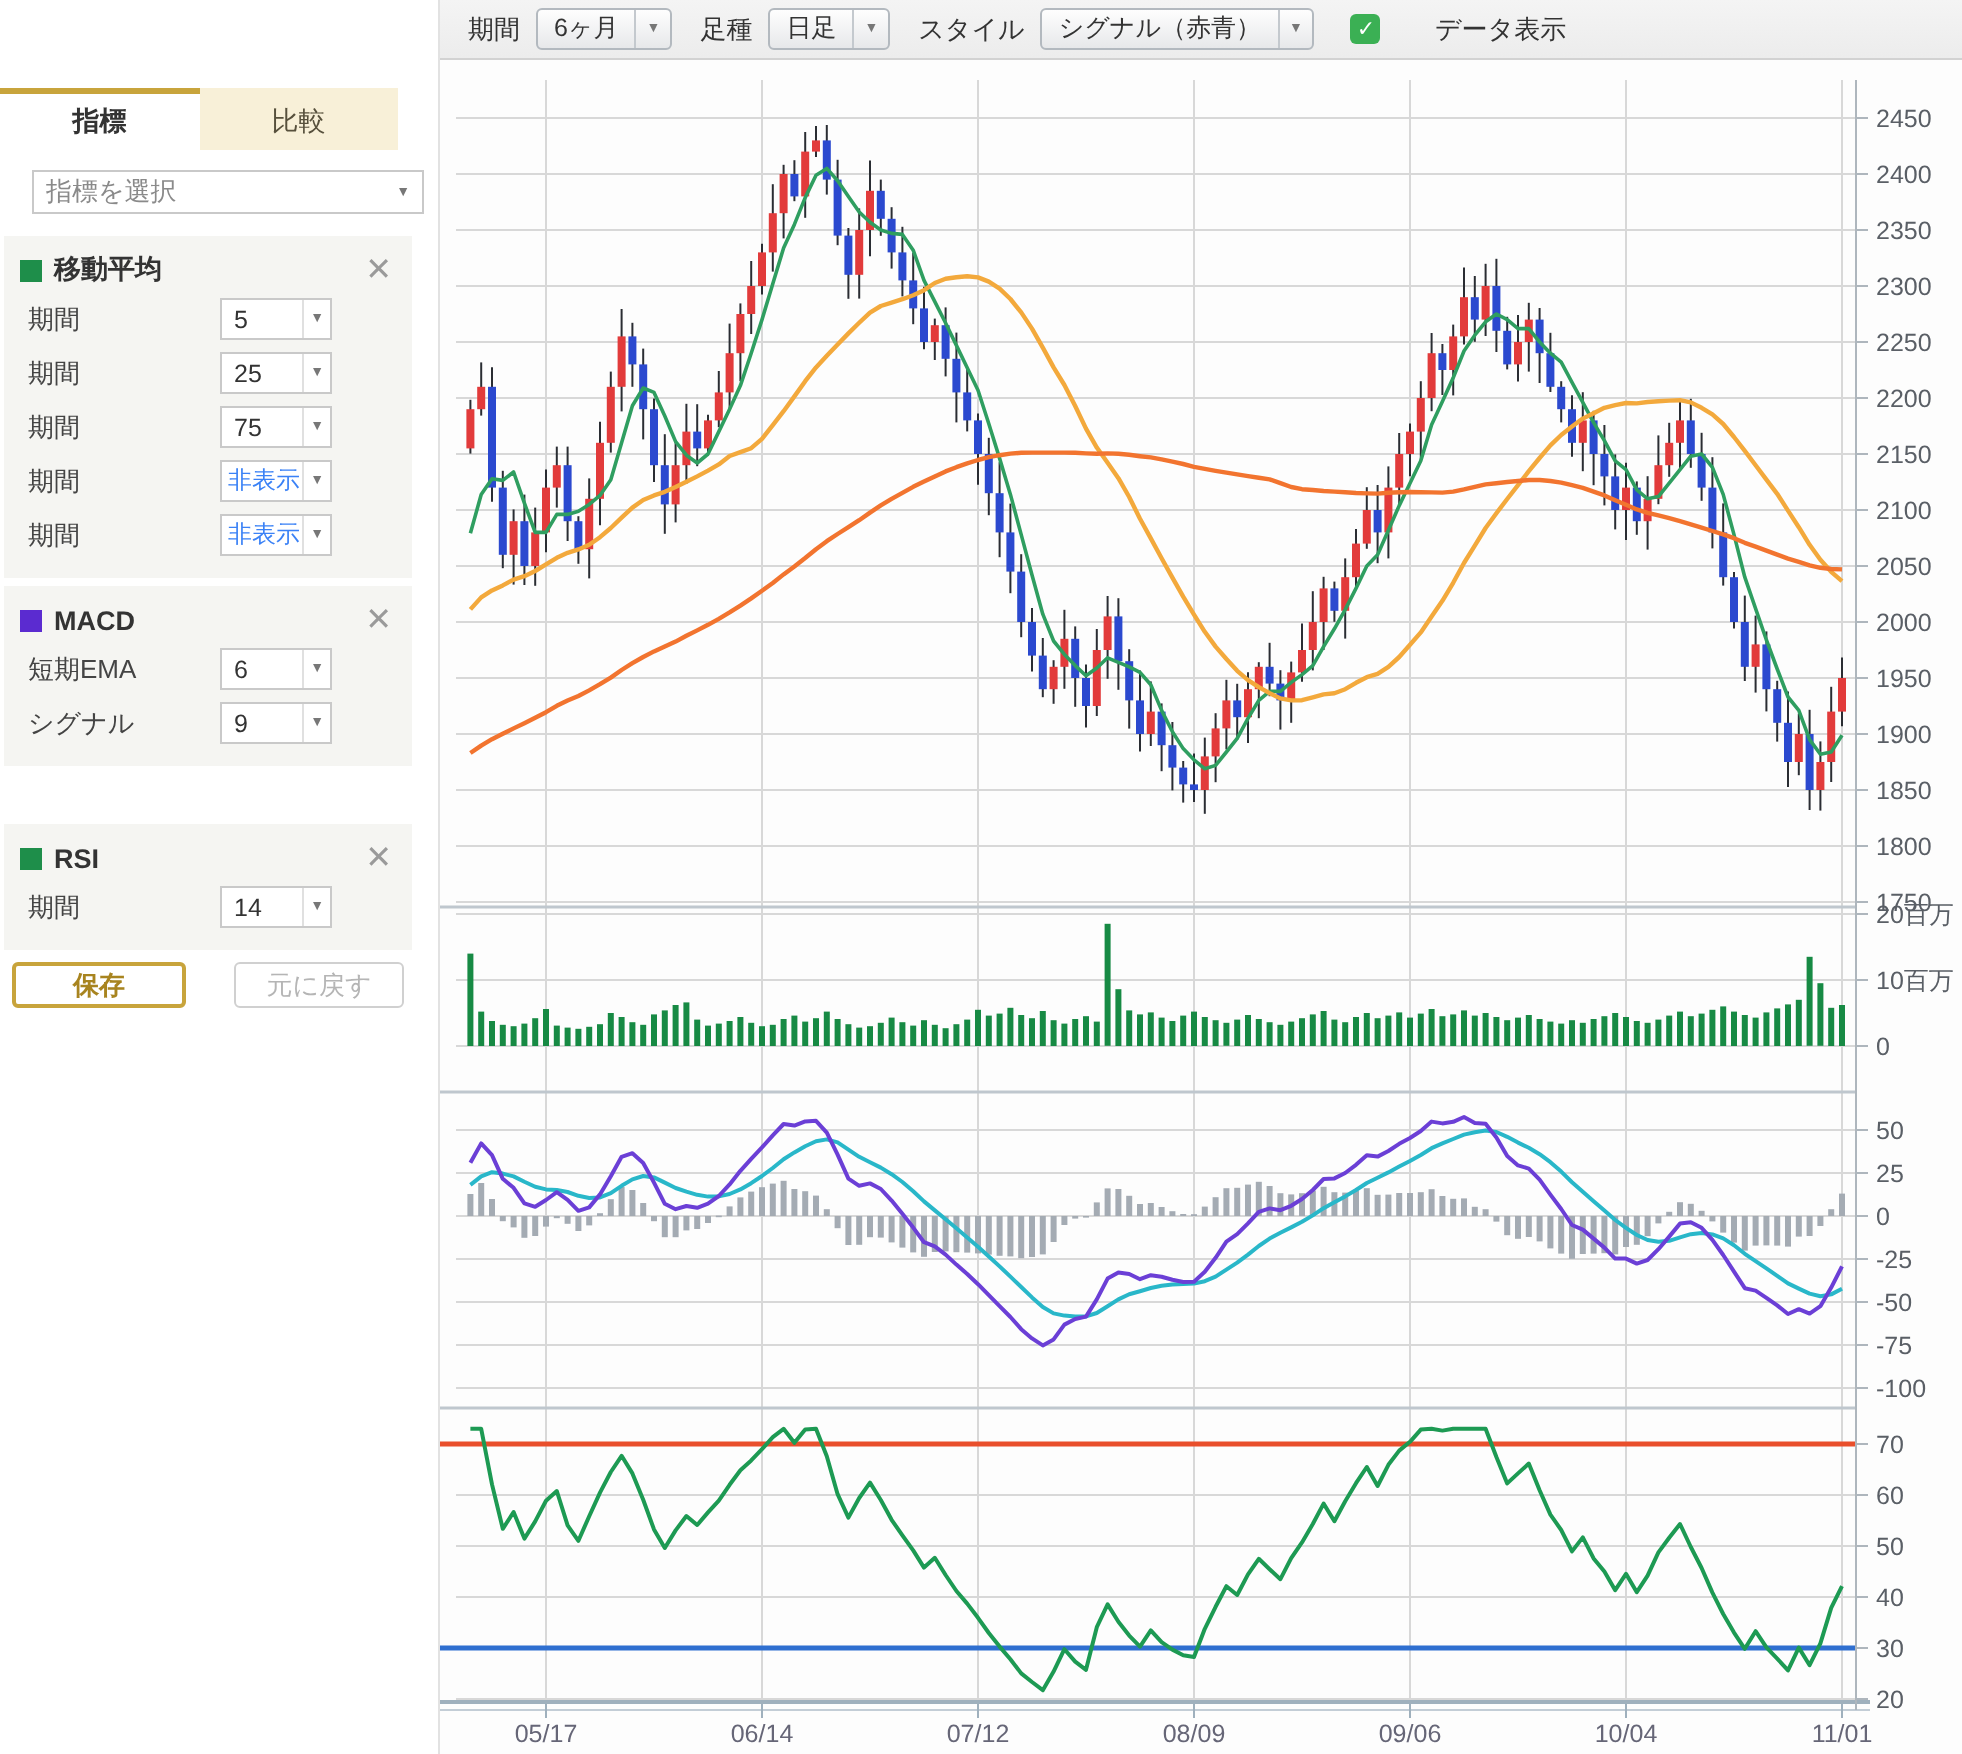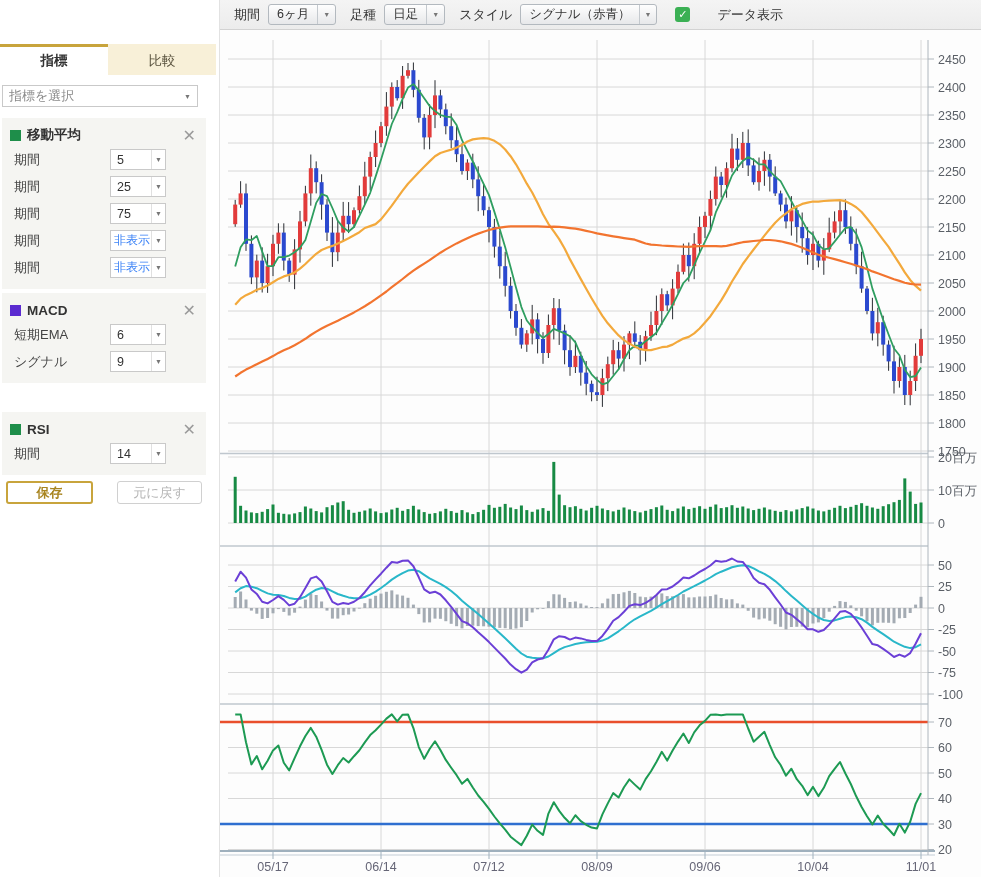--- a/index.html
+++ b/index.html
@@ -18,26 +18,26 @@
   .tb-select .caret-box { border-left:1px solid #c4c9ce; padding:0 5px; height:100%; display:flex; align-items:center; }
   .caret { font-size:7px; color:#777; line-height:1; }
   .checkbox { width:15px; height:15px; background:#3bb054; border-radius:3px; color:#fff;
     font-size:11px; font-weight:bold; display:flex; align-items:center; justify-content:center;
     margin-left:10px; cursor:pointer; }
   .cb-label { font-size:13px; color:#333; margin-left:19px; }
 
   
   .sidebar { position:absolute; left:0; top:0; width:220px; height:877px; background:#fff;
     border-right:1px solid #e2e2e2; }
-  .tabs { position:absolute; top:44px; left:0; width:216px; height:31px; display:flex; }
+  .tabs { position:absolute; top:44px; left:0; width:199px; height:31px; display:flex; }
   .tab { flex:1; display:flex; align-items:center; justify-content:center;
     font-size:13.5px; cursor:pointer; }
   .tab.active { background:#fff; color:#333; font-weight:bold; border-top:3px solid #c8a43c; }
   .tab.inactive { background:#f8f0d8; color:#57503c; border-top:3px solid #f8f0d8; }
-  .ind-select { position:absolute; top:85px; left:2px; width:196px; height:22px;
+  .ind-select { position:absolute; top:85px; left:16px; width:196px; height:22px;
     background:#fff; border:1px solid #c9c9c9; display:flex; align-items:center;
     justify-content:space-between; padding:3px 6px; font-size:13px; color:#8a8a8a; cursor:pointer; }
   .section { position:absolute; left:2px; width:204px; background:#f5f5f2; padding:6px 8px 8px 8px; }
   .sec-head { display:flex; align-items:center; height:22px; }
   .swatch { width:11px; height:11px; margin-right:6px; }
   .sec-title { font-size:13.5px; font-weight:bold; color:#333; flex:1; }
   .close-x { color:#9a9a9a; font-size:16px; cursor:pointer; padding:0 2px; }
   .row { display:flex; align-items:center; height:27px; }
   .row-label { width:100px; font-size:13px; color:#444; padding-left:4px; }
   .row-select { width:56px; height:21px; background:#fff; border:1px solid #c9c9c9;

